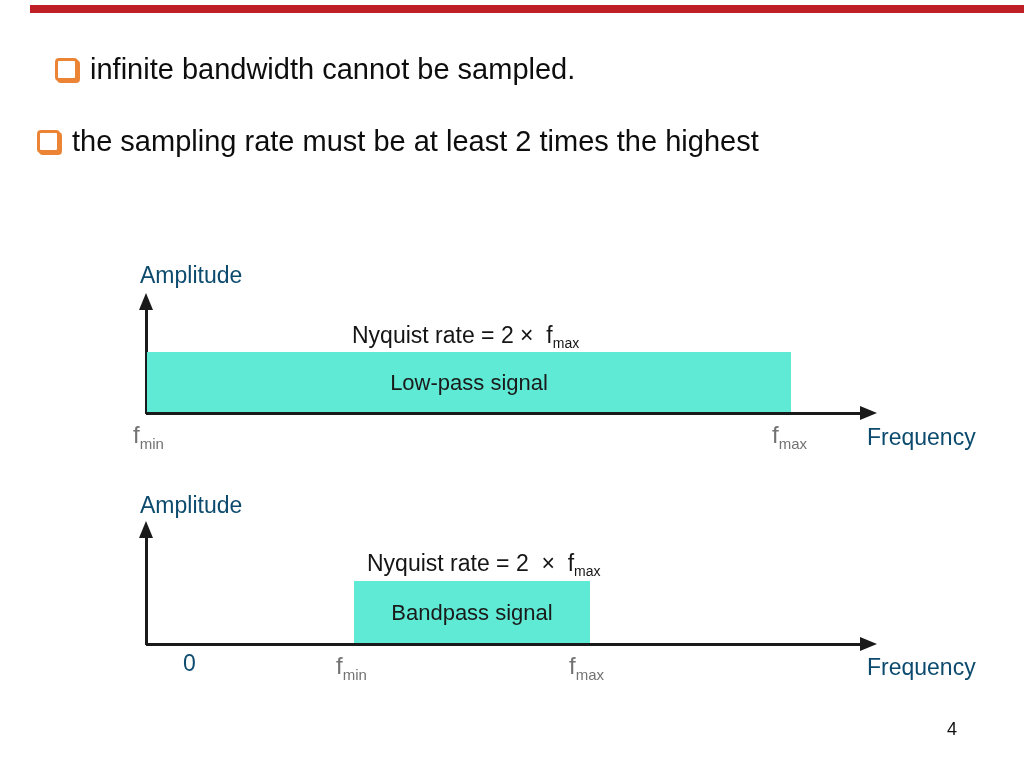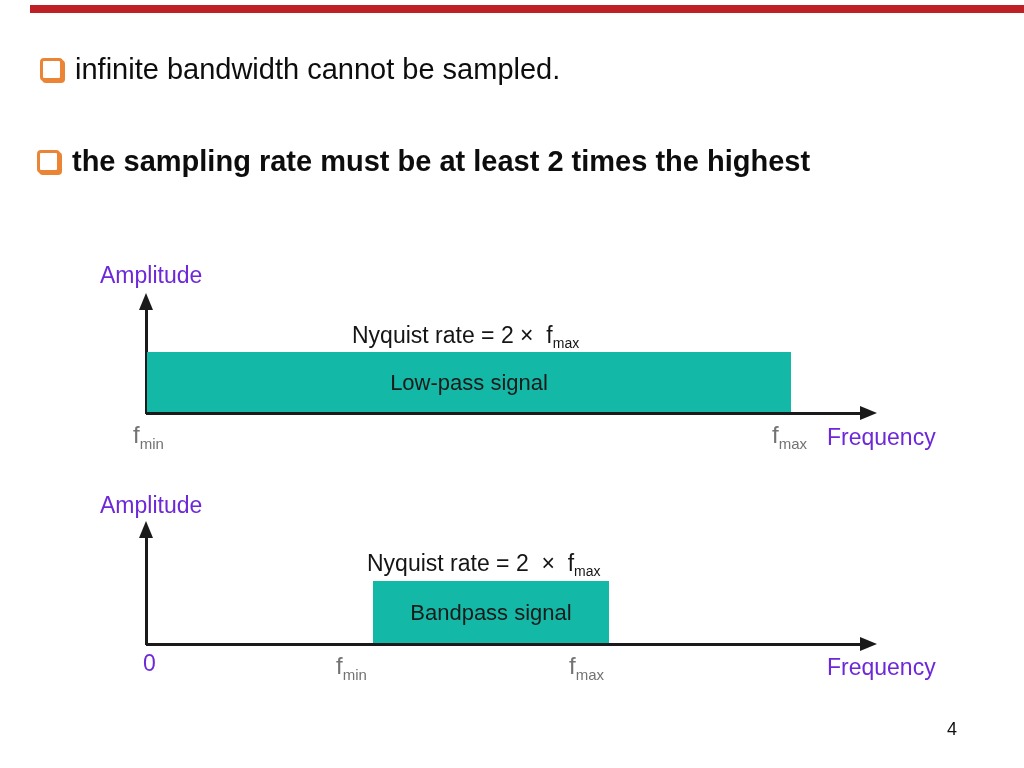--- a/index.html
+++ b/index.html
@@ -11,31 +11,31 @@
   .top-bar{position:absolute;left:30px;top:5px;right:0;height:8px;background:#BE2026;}
 
   
   .bullet{position:absolute;font-size:29px;line-height:42px;color:#0d0d0d;}
   .bullet-line{display:flex;align-items:flex-start;}
   .chk{
     flex:0 0 auto;display:inline-block;width:17px;height:17px;background:#fff;
     border:3px solid #EC8435;border-radius:4px;margin:10px 12px 0 0;
     box-shadow:2px 2px 0 #EC8435;
   }
-  .b1{left:40px;top:48px;}
-  .b2{left:37px;top:140px;width:890px;font-weight:bold;}
+  .b1{left:55px;top:48px;}
+  .b2{left:37px;top:120px;width:890px;}
 
   
-  .axis-label{position:absolute;font-size:23px;color:#6d28d9;}
+  .axis-label{position:absolute;font-size:23px;color:#0c4a6e;margin-left:40px;}
   .v-axis{position:absolute;width:3px;background:#1a1a1a;}
   .v-arrow{position:absolute;width:0;height:0;border-left:7.5px solid transparent;border-right:7.5px solid transparent;border-bottom:17px solid #1a1a1a;}
   .h-axis{position:absolute;height:3px;background:#1a1a1a;}
   .h-arrow{position:absolute;width:0;height:0;border-top:7.5px solid transparent;border-bottom:7.5px solid transparent;border-left:17px solid #1a1a1a;}
   .band{
-    position:absolute;background:#14b8a6;display:flex;align-items:center;justify-content:center;
+    position:absolute;background:#5eead4;display:flex;align-items:center;justify-content:center;
     font-size:22px;color:#1a1a1a;
   }
   .nyq{position:absolute;font-size:23px;color:#151515;white-space:pre;}
   .fvar{position:absolute;font-size:24px;color:#737373;}
   .sub{font-size:15px;position:relative;top:6px;}
   .nyq .sub{font-size:14px;top:5px;}
 
   
   .footer{position:absolute;left:0;right:0;top:712px;text-align:center;font-size:17px;line-height:21px;color:#111;}
   .page-num{position:absolute;left:947px;top:719px;font-size:18px;color:#111;}
@@ -80,21 +80,21 @@
     <div class="axis-label" style="left:827px;top:424px;">Frequency</div>
   </div>
 
   <div>
     <div class="axis-label" style="left:100px;top:492px;">Amplitude</div>
     <div class="v-arrow" style="left:139px;top:521px;"></div>
     <div class="v-axis" style="left:145px;top:536px;height:109px;"></div>
 
     <div class="nyq" style="left:367px;top:550px;"><span>Nyquist rate = 2  ×  </span><span>f</span><span class="sub">max</span></div>
 
-    <div class="band" style="left:373px;top:581px;width:236px;height:63px;text-align:center;">
+    <div class="band" style="left:354px;top:581px;width:236px;height:63px;text-align:center;">
       <span>Bandpass signal</span>
     </div>
 
     <div class="h-axis" style="left:146px;top:643px;width:716px;"></div>
     <div class="h-arrow" style="left:860px;top:637px;"></div>
 
     <div class="axis-label" style="left:143px;top:650px;">0</div>
     <div class="fvar" style="left:336px;top:652px;"><span>f</span><span class="sub">min</span></div>
     <div class="fvar" style="left:569px;top:652px;"><span>f</span><span class="sub">max</span></div>
     <div class="axis-label" style="left:827px;top:654px;">Frequency</div>

